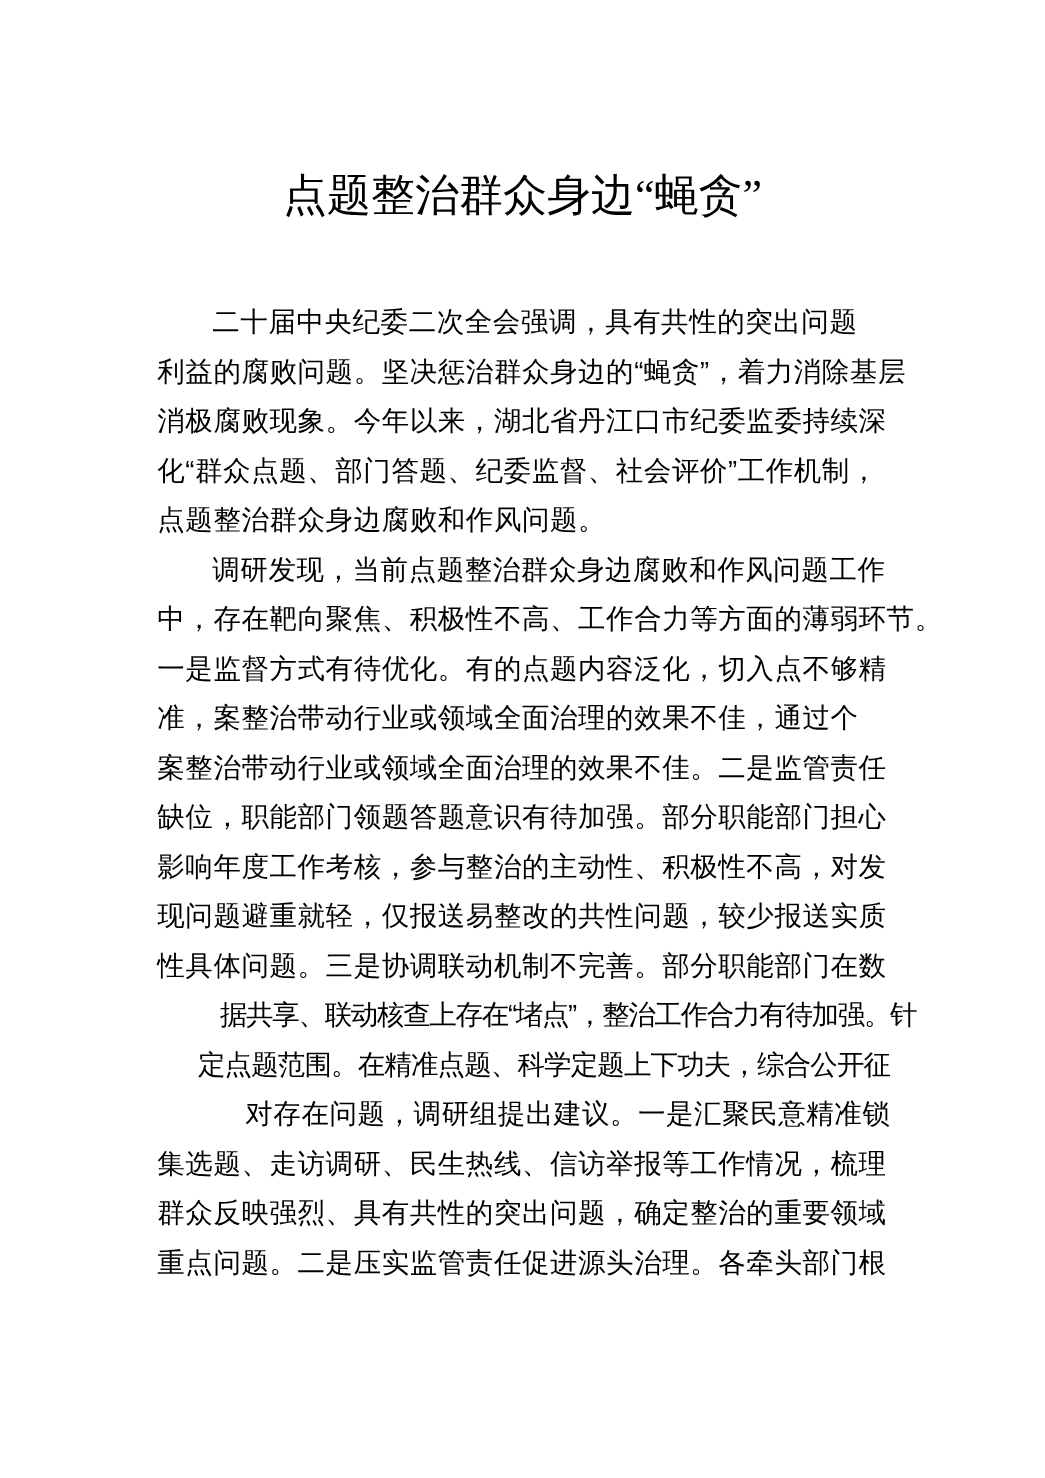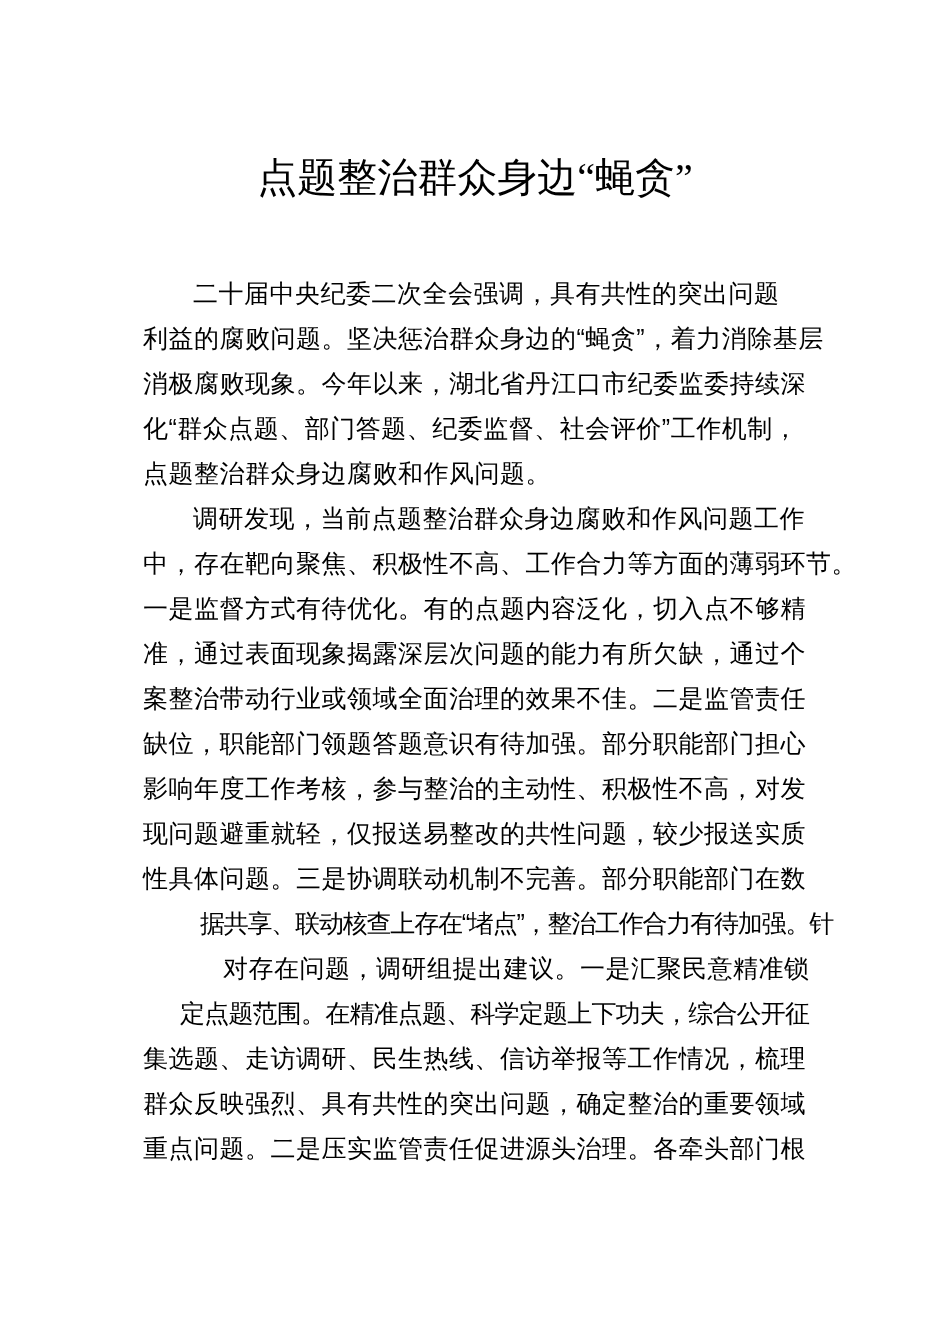--- a/index.html
+++ b/index.html
@@ -56,28 +56,28 @@
       <div class="line">利益的腐败问题。坚决惩治群众身边的“蝇贪”，着力消除基层</div>
       <div class="line">消极腐败现象。今年以来，湖北省丹江口市纪委监委持续深</div>
       <div class="line">化“群众点题、部门答题、纪委监督、社会评价”工作机制，</div>
       <div class="line">点题整治群众身边腐败和作风问题。</div>
     </div>
 
     <div class="para">
       <div class="line ind-2ch">调研发现，当前点题整治群众身边腐败和作风问题工作</div>
       <div class="line">中，存在靶向聚焦、积极性不高、工作合力等方面的薄弱环节。</div>
       <div class="line">一是监督方式有待优化。有的点题内容泛化，切入点不够精</div>
-      <div class="line">准，通过表面现象揭露深层次问题的能力有所欠缺，通过个</div>
+      <div class="line">准，案整治带动行业或领域全面治理的效果不佳，通过个</div>
       <div class="line">案整治带动行业或领域全面治理的效果不佳。二是监管责任</div>
       <div class="line">缺位，职能部门领题答题意识有待加强。部分职能部门担心</div>
       <div class="line">影响年度工作考核，参与整治的主动性、积极性不高，对发</div>
       <div class="line">现问题避重就轻，仅报送易整改的共性问题，较少报送实质</div>
       <div class="line">性具体问题。三是协调联动机制不完善。部分职能部门在数</div>
       <div class="line ind-sm tight1">据共享、联动核查上存在“堵点”，整治工作合力有待加强。针</div>
+      <div class="line ind-md tight2">定点题范围。在精准点题、科学定题上下功夫，综合公开征</div>
       <div class="line ind-lg">对存在问题，调研组提出建议。一是汇聚民意精准锁</div>
-      <div class="line ind-md tight2">定点题范围。在精准点题、科学定题上下功夫，综合公开征</div>
       <div class="line">集选题、走访调研、民生热线、信访举报等工作情况，梳理</div>
       <div class="line">群众反映强烈、具有共性的突出问题，确定整治的重要领域</div>
       <div class="line">重点问题。二是压实监管责任促进源头治理。各牵头部门根</div>
     </div>
 
   </div>
 </div>
 
 </body></html>

